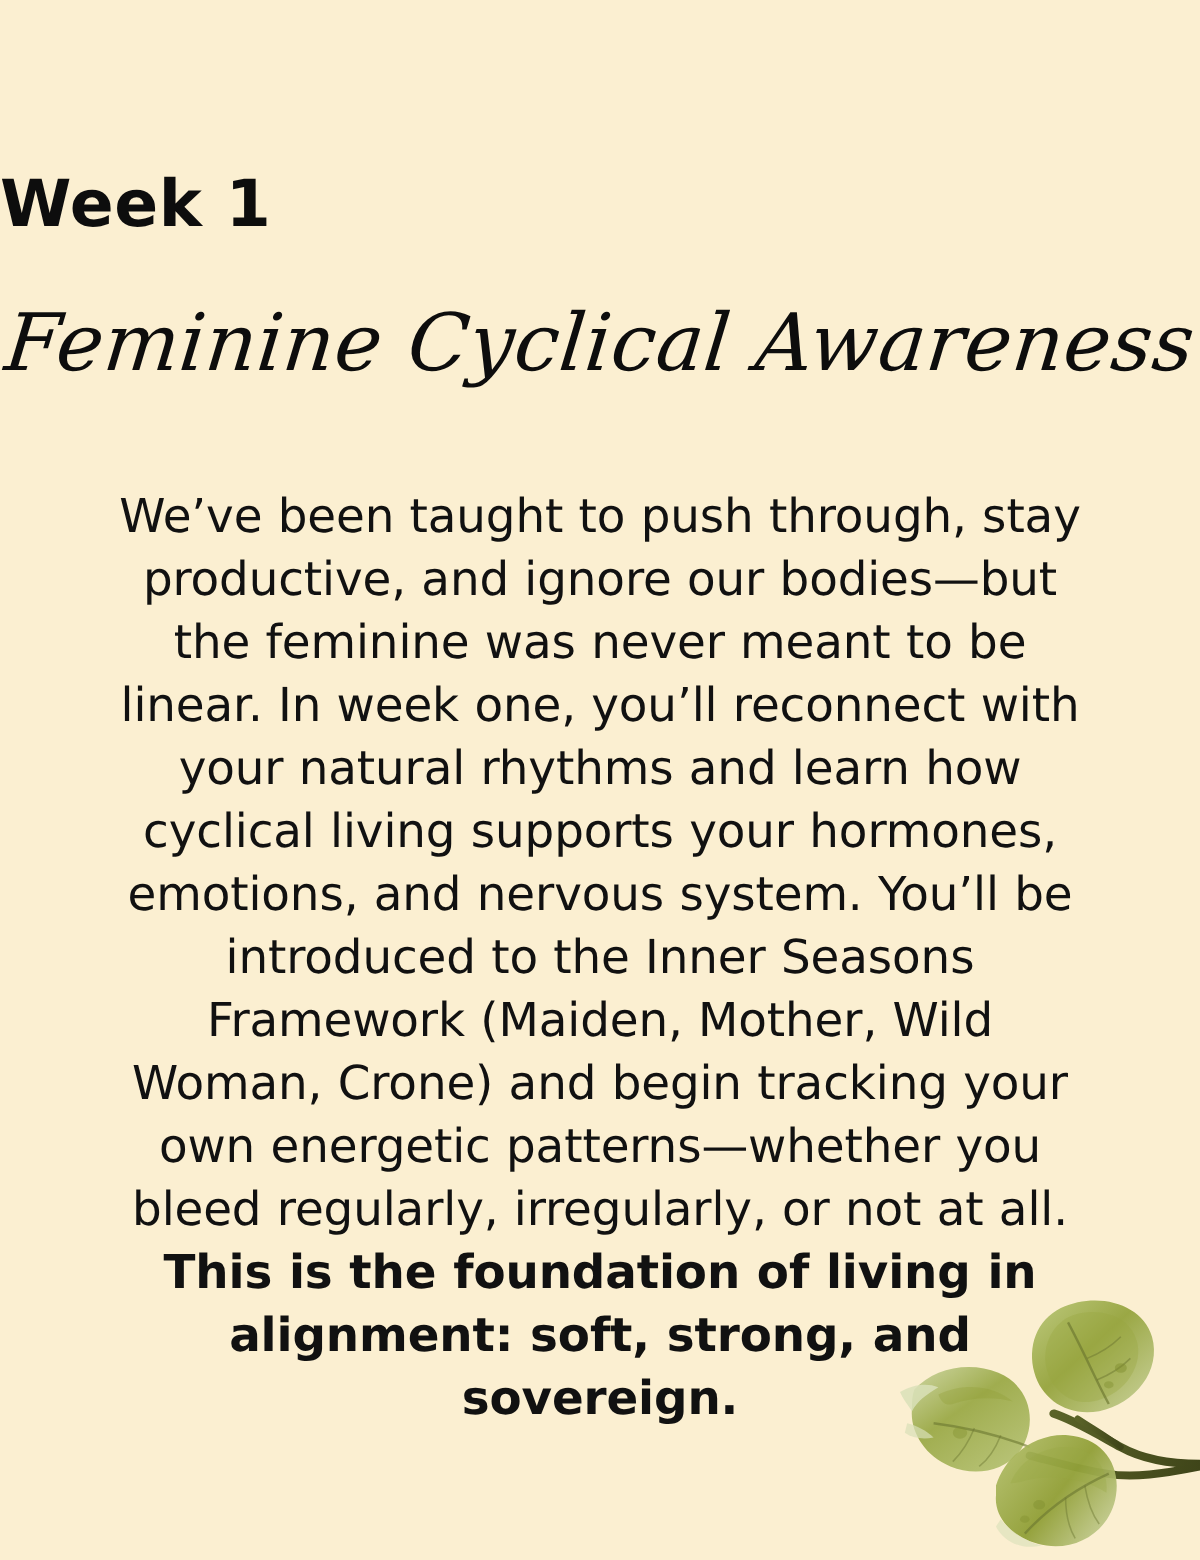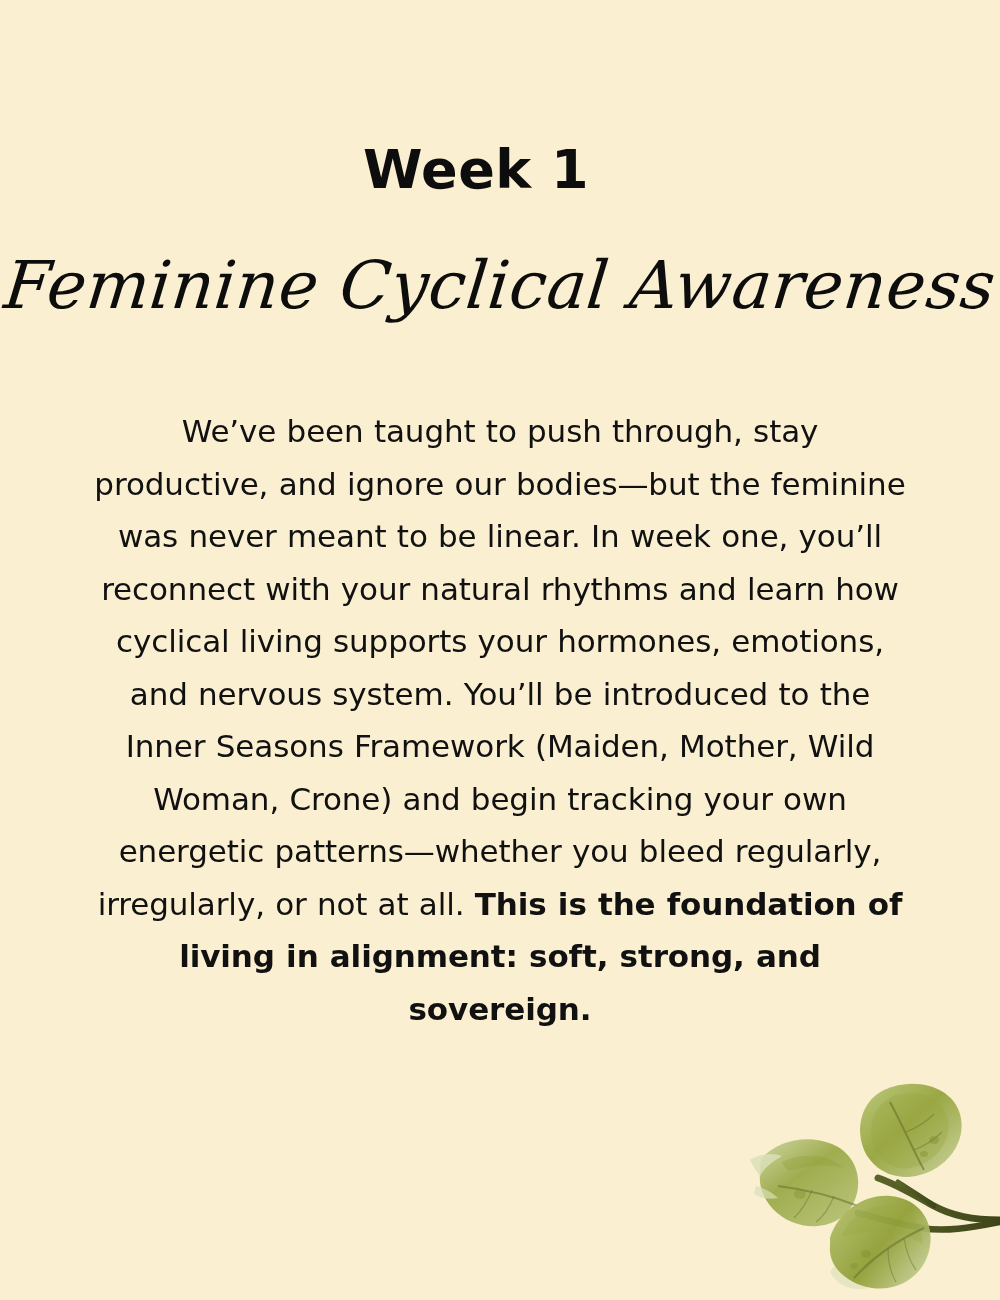--- a/index.html
+++ b/index.html
@@ -22,21 +22,20 @@
     box-sizing: border-box;
     overflow: hidden;
   }
 
   
   .week-title {
     position: absolute;
     top: 140px;
     left: 0;
     width: 952px;
-    text-align: center;
     font-family: "DejaVu Sans", sans-serif;
     font-size: 54px;
     font-weight: 700;
     letter-spacing: 0.5px;
     color: #0d0d0d;
     line-height: 1.1;
   }
 
   
   .script-title {
@@ -56,21 +55,21 @@
   }
 
   
   .body-copy {
     position: absolute;
     top: 405px;
     left: 90px;
     width: 820px;
     text-align: center;
     font-family: "DejaVu Sans", sans-serif;
-    font-size: 31px;
+    font-size: 39px;
     font-weight: 400;
     line-height: 52.5px;
     color: #111111;
     letter-spacing: -0.1px;
     word-spacing: 0.5px;
   }
   .body-copy .bold {
     font-weight: 700;
   }
 

